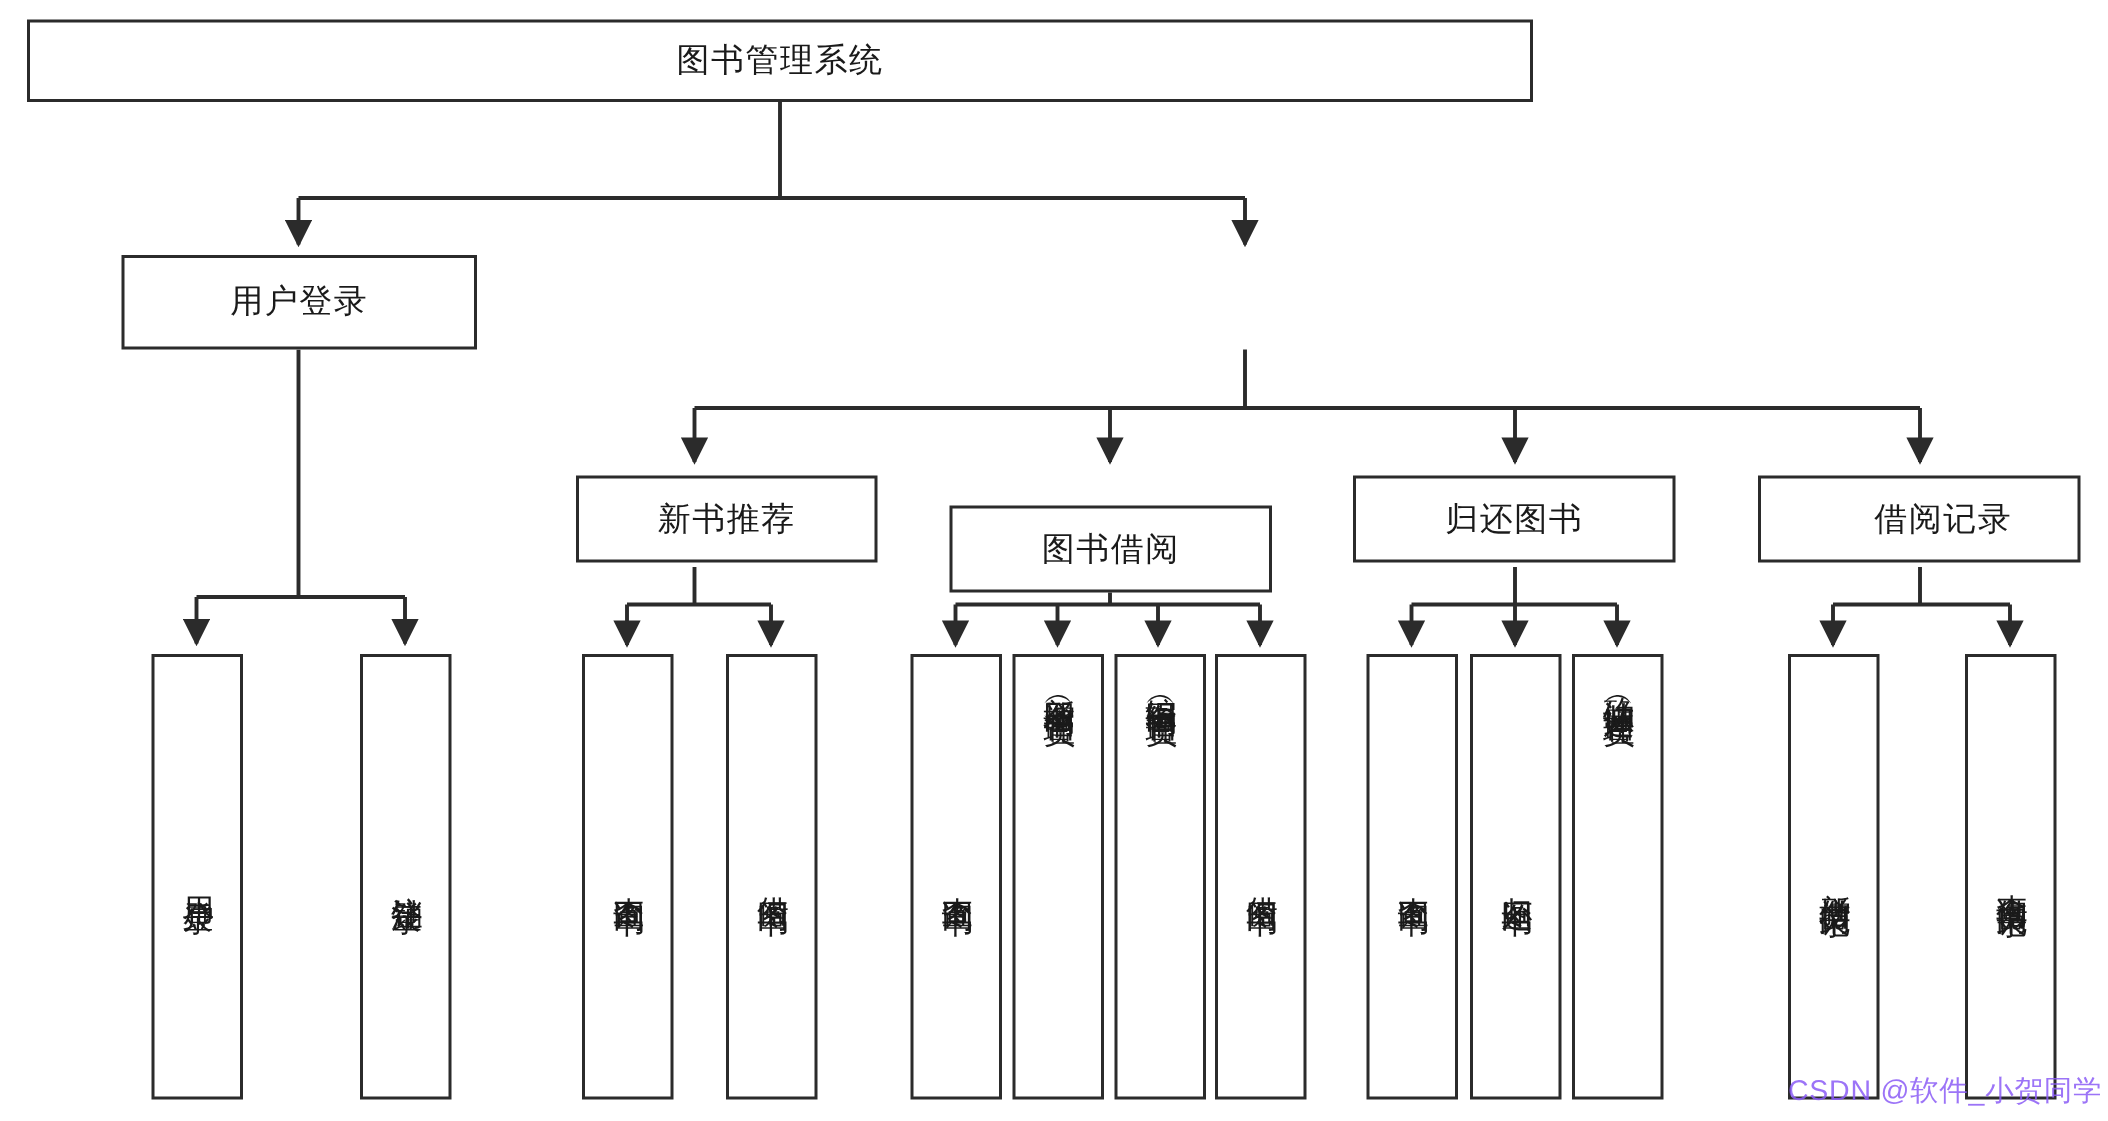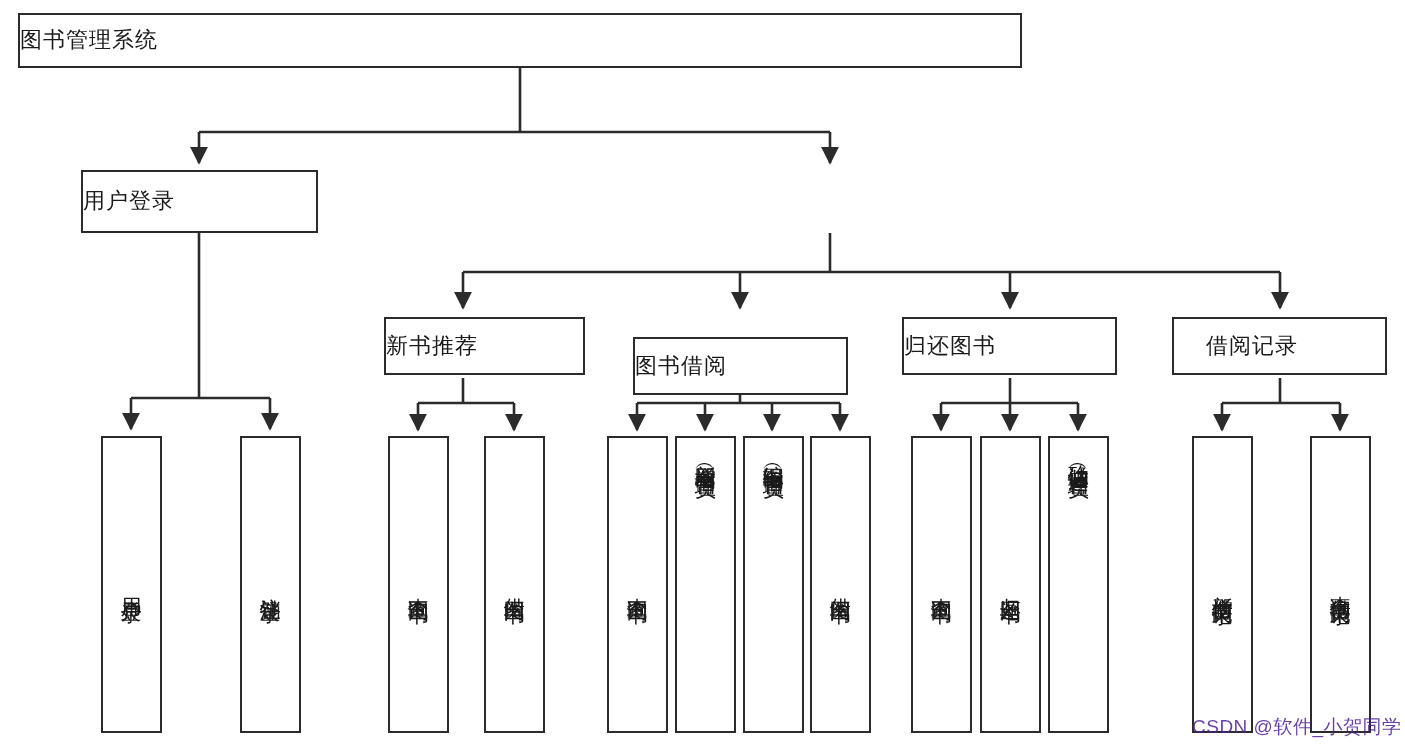--- a/index.html
+++ b/index.html
@@ -25,20 +25,21 @@
     height: 747px;
     pointer-events: none;
   }
   .node {
     position: absolute;
     box-sizing: border-box;
     border: 2px solid #2b2b2b;
     background: #ffffff;
     display: flex;
     align-items: center;
+    justify-content: center;
     color: #1a1a1a;
   }
   .node.horiz .label {
     font-size: 22px;
     line-height: 1.1;
     letter-spacing: 1px;
     white-space: nowrap;
   }
   .node.vert {
     align-items: flex-start;
@@ -56,21 +57,21 @@
   .node.vert.tall .label {
     font-size: 21px;
     line-height: 1.3;
   }
   .node.vert.centered {
     align-items: center;
     padding-top: 0;
   }
   .watermark {
     position: absolute;
-    color: #4c1d95;
+    color: #8b5cf6;
     font-size: 19px;
     letter-spacing: 0.5px;
     white-space: nowrap;
     opacity: 0.85;
   }
 </style>
 </head>
 <body>
 
 <div id="canvas">

